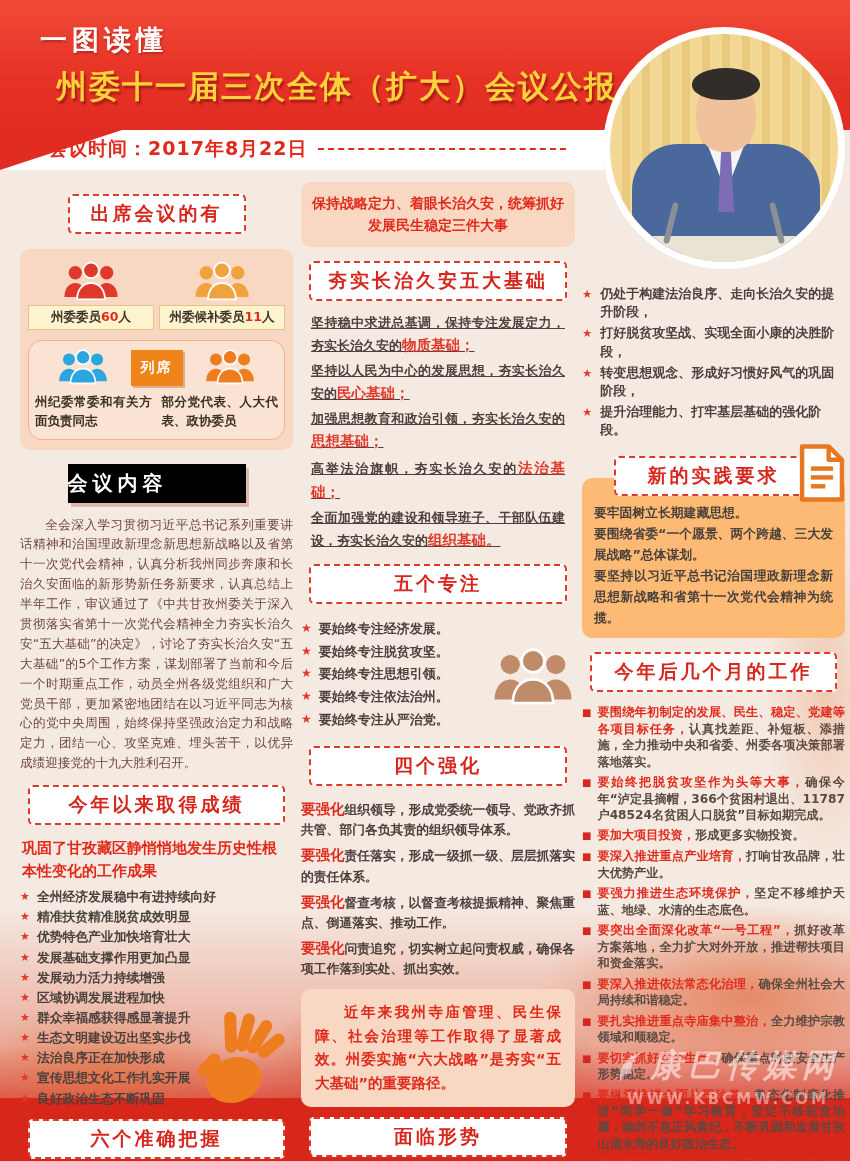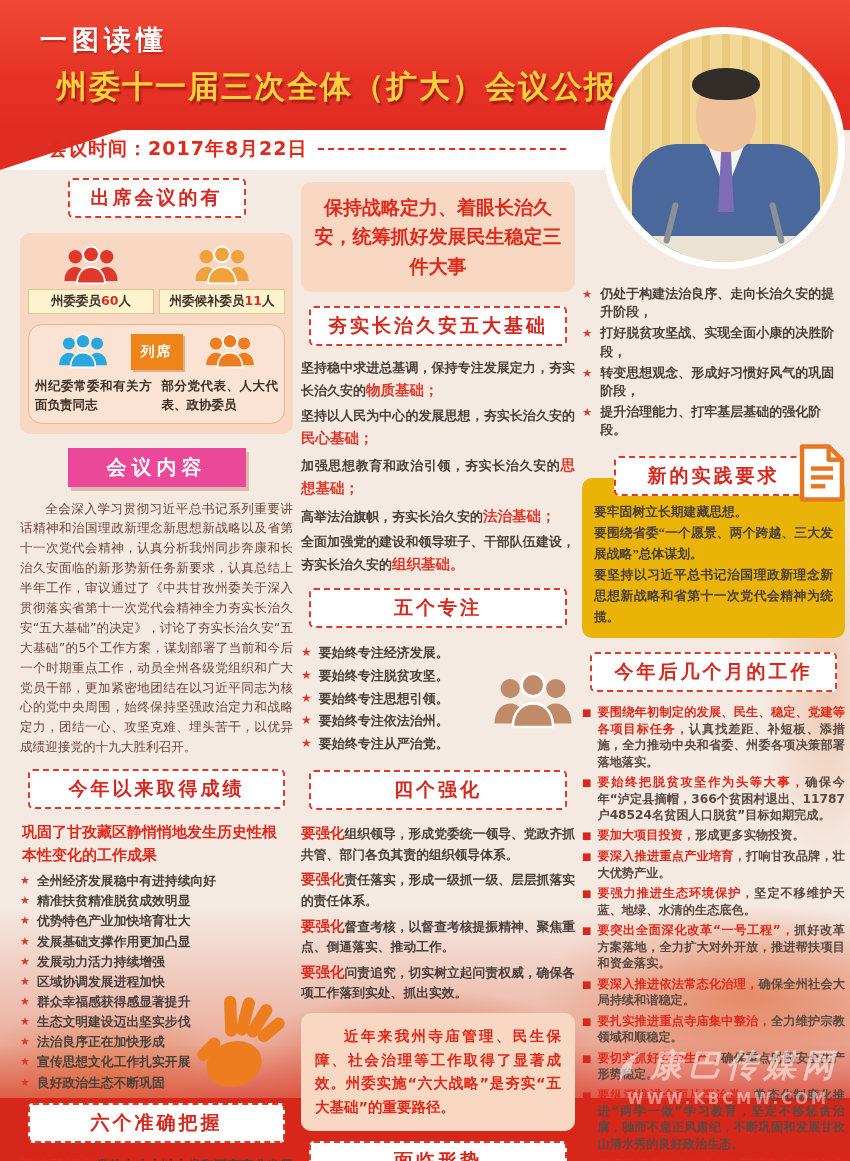--- a/index.html
+++ b/index.html
@@ -49,21 +49,21 @@
   .wm-swoosh{display:inline-block;vertical-align:middle;margin-right:4px;opacity:.55;}
 
   
   .col{position:absolute;z-index:2;}
   #col-left{left:20px;top:178px;width:273px;}
   #col-mid{left:301px;top:182px;width:274px;}
   #col-right{left:582px;top:282px;width:263px;}
 
   .dashed-title{border:2.5px dashed #dd3a28;background:#ffffff;color:#d6281e;font-weight:bold;
     font-size:19px;text-align:center;padding:5px 4px;border-radius:5px;letter-spacing:3px;margin:0 8px 12px;}
-  .solid-title{background:#ec4899;color:#ffffff;font-weight:bold;font-size:20px;text-align:center;
+  .solid-title{background:#000000;color:#ffffff;font-weight:bold;font-size:20px;
     padding:6px 0;width:178px;margin:0 auto 12px;letter-spacing:5px;box-shadow:3px 4px 0 rgba(150,40,25,.25);}
 
   .body-text{color:#6b463e;font-size:12.6px;line-height:1.58;text-align:justify;margin:0;}
   .indent{text-indent:2em;}
   .lead-red{color:#e02a1c;font-weight:bold;}
 
   
   .attend-panel{background:#f8d7c3;border-radius:10px;padding:10px 8px 10px;margin-top:15px;}
   .attend-row{display:flex;justify-content:space-between;}
   .attend-group{width:49%;text-align:center;}
@@ -85,39 +85,39 @@
   .star-item::before{content:"★";color:#e0392b;font-size:11px;line-height:1.6;}
   .clap{position:absolute;right:-6px;bottom:-8px;z-index:0;}
 
   
   .grasp-sec{margin-top:12px;}
   .grasp{font-size:13px;color:#4a413c;font-weight:bold;line-height:1.42;text-align:justify;margin:0 0 6px;}
   .grasp .lead-red{font-size:15px;}
 
   
   .quote-box{background:#f8d7c3;border-radius:10px;color:#e02a1c;font-weight:bold;}
-  .q1{padding:11px 10px;font-size:19px;text-align:center;line-height:1.55;}
+  .q1{padding:11px 10px;font-size:14px;text-align:center;line-height:1.55;}
   .q2{padding:12px 14px;font-size:14.5px;text-align:justify;text-indent:2em;line-height:1.62;margin-top:10px;}
-  .found-item{color:#4a413c;font-size:13px;font-weight:bold;line-height:1.6;text-align:justify;margin:0 0 4px;}
+  .found-item{color:#4a413c;font-size:13px;font-weight:bold;line-height:1.6;text-align:justify;margin:0 10px 4px;text-decoration:underline;}
   .found-item .hl{color:#e0392b;font-size:14.5px;}
   .focus-wrap{display:flex;align-items:center;gap:4px;margin-top:12px;}
   .focus-list{flex:1;}
   .focus-item{display:flex;gap:7px;color:#4a413c;font-size:13px;font-weight:bold;line-height:1.45;margin:4px 0;}
   .focus-item::before{content:"★";color:#e0392b;font-size:12px;}
   .strength-sec{margin-top:12px;}
   .strength-item{color:#4a413c;font-size:12.8px;font-weight:bold;line-height:1.55;text-align:justify;margin:0 0 4px;}
   .strength-item .lead-red{font-size:14.5px;}
   .situation-sec{margin-top:10px;}
 
   
   .stage-item{display:flex;gap:8px;color:#4a413c;font-size:13px;font-weight:bold;line-height:1.4;margin:3px 0;}
   .stage-item::before{content:"★";color:#e0392b;font-size:11.5px;line-height:1.6;}
   .newreq{position:relative;margin-top:16px;}
   .newreq .dashed-title{width:188px;margin:0 auto;position:relative;z-index:2;}
-  .newreq-panel{background:#eab308;border-radius:10px;padding:24px 12px 10px;margin-top:-18px;font-family:Liberation Serif, serif;}
+  .newreq-panel{background:#fdba74;border-radius:10px;padding:24px 12px 10px;margin-top:-18px;}
   .newreq-item{color:#4a413c;font-size:12.8px;font-weight:bold;line-height:1.65;text-align:justify;margin:0;}
   .doc-icon{position:absolute;right:-4px;top:-14px;z-index:3;}
   .coming{margin-top:14px;}
   .sq-item{display:flex;gap:6px;font-size:12.2px;line-height:1.35;margin:4px 0;color:#5a4a42;text-align:justify;font-weight:bold;}
   .sq-item::before{content:"■";color:#d6281e;font-size:10px;line-height:1.7;}
 </style>
 </head>
 <body>
 
 <svg style="position:absolute;width:0;height:0" aria-hidden="true">
@@ -156,21 +156,21 @@
     <div class="p-head"></div>
     <div class="p-hair"></div>
     <div class="p-desk"></div>
     <div class="p-mic1"></div>
     <div class="p-mic2"></div>
   </div>
 
   <div class="col" id="col-left">
 
     <section>
-      <div class="dashed-title" style="width:166px;margin:0 auto 4px;">出席会议的有</div>
+      <div class="dashed-title" style="width:166px;margin:16px auto 4px;">出席会议的有</div>
       <div class="attend-panel">
         <div class="attend-row">
           <div class="attend-group">
             <svg class="ppl" width="58" height="42" viewBox="0 0 48 34" style="color:#e0392b">
                 <use href="#ppl"></use>
               </svg>
             <div class="label-box"><span>州委委员</span><span class="count">60</span><span>人</span></div>
           </div>
           <div class="attend-group">
             <svg class="ppl" width="58" height="42" viewBox="0 0 48 34" style="color:#f0a33c">

